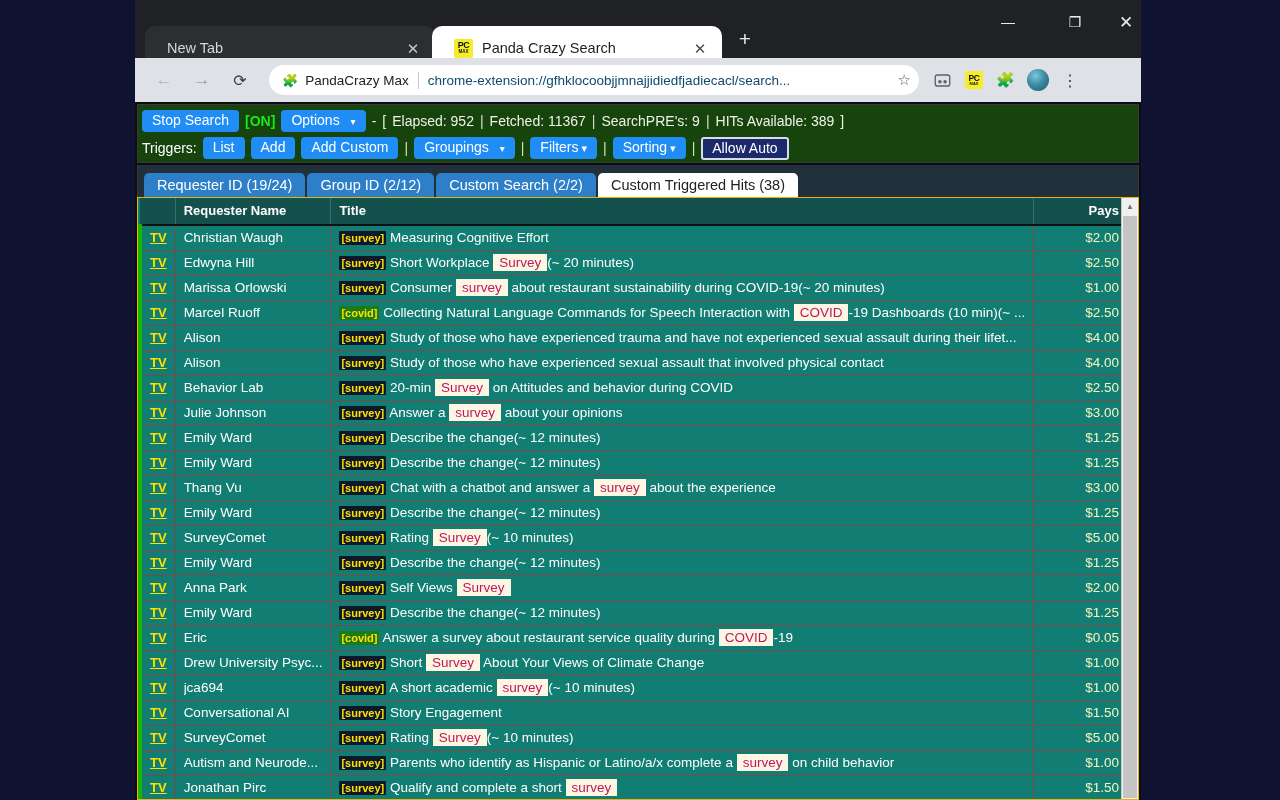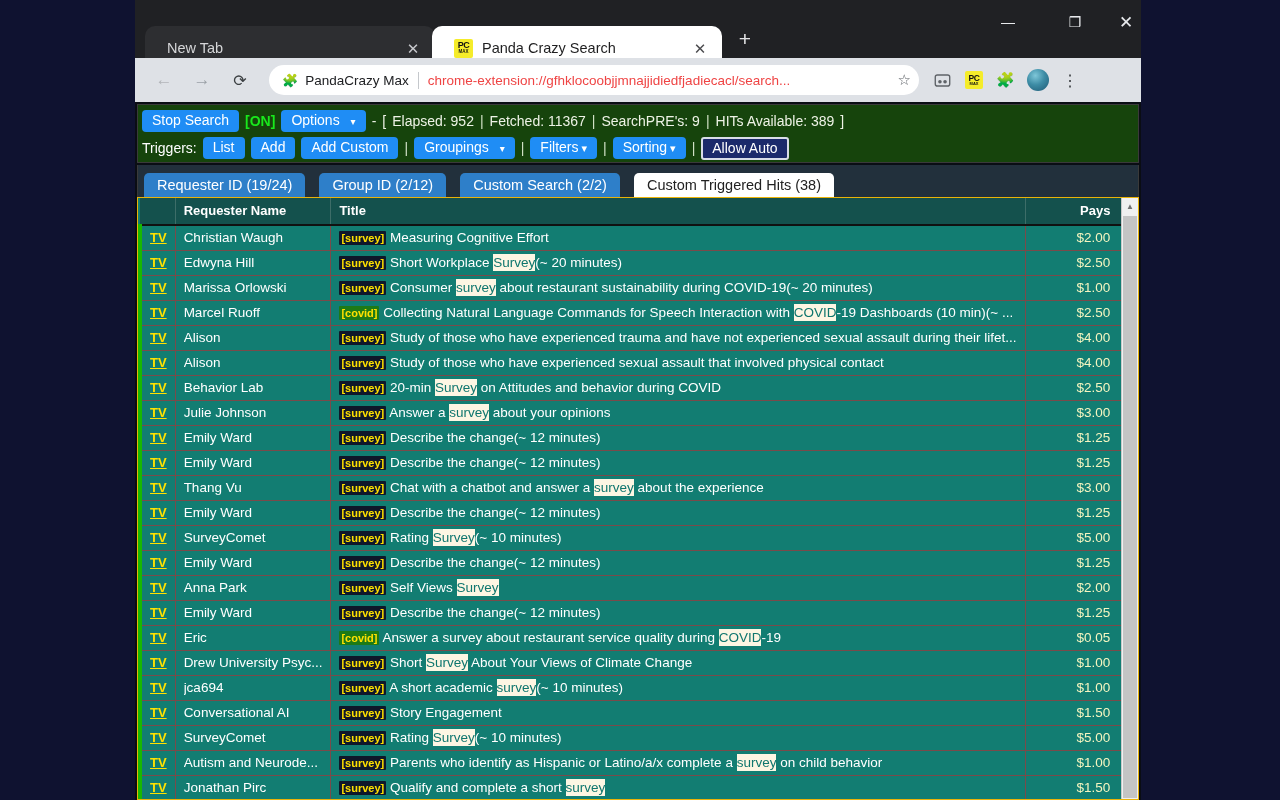--- a/index.html
+++ b/index.html
@@ -90,21 +90,21 @@
     flex: 1; height: 30px; margin: 0 9px 0 14px;
     background: #ffffff; border-radius: 15px;
     display: flex; align-items: center; padding: 0 8px 0 13px;
     font-size: 13.5px; color: #202124;
     max-width: 650px;
   }
   #ext-puzzle-chip { font-size: 13px; color: #3c4043; margin-right: 7px; }
   #ext-name { color: #202124; white-space: nowrap; }
   .omni-sep { width: 1px; height: 17px; background: #c5c8cc; margin: 0 9px; flex: none; }
   #omni-url {
-    flex: 1; color: #ef4444; white-space: nowrap; overflow: hidden;
+    flex: 1; color: #0c4a6e; white-space: nowrap; overflow: hidden;
     text-overflow: ellipsis;
   }
   #star-icon { color: #5f6368; font-size: 15px; margin-left: 6px; flex: none; }
 
   .toolicon {
     width: 28px; height: 28px; margin-right: 4px;
     display: flex; align-items: center; justify-content: center;
     flex: none;
   }
   #icon-sidepanel svg { width: 17px; height: 17px; }
@@ -156,21 +156,21 @@
     background: #1b2a6b; color: #ffffff; border: 2px solid #d8dde8;
     border-radius: 3px; padding: 1px 9px 2px 9px; font-size: 14px;
   }
 
   
   #panel-tabs {
     margin: 2px 2px 0 2px;
     background: #22303c;
     border-left: 1px solid #3a3a3a; border-right: 1px solid #3a3a3a;
     padding: 4px 6px 0 6px;
-    display: flex; align-items: flex-end; gap: 14px;
+    display: flex; align-items: flex-end; gap: 2px;
     height: 33px;
   }
   .ptab {
     font-size: 14.5px; padding: 4px 13px 5px 13px;
     border-radius: 5px 5px 0 0; white-space: nowrap;
   }
   .ptab.on  { background: #2e7fc9; color: #ffffff; }
   .ptab.off { background: #ffffff; color: #222222; }
 
   
@@ -211,21 +211,21 @@
   .pay { color: #f5f5c0; margin-left: 43px; }
 
   .title-cell { overflow: hidden; text-overflow: ellipsis; white-space: nowrap; }
   .tag {
     font-size: 11px; font-weight: bold; padding: 1px 2px;
     border-radius: 1px;
   }
   .tag.survey { background: #0f172a; color: #ffe100; }
   .tag.covid  { background: #1d7a16; color: #ffe100; }
   .hl {
-    background: #fdf6e3; color: #0f766e; padding: 1px 0;
+    background: #fdf6e3; color: #be185d; padding: 1px 6px;
   }
 
   .actbtn {
     display: inline-block; width: 18px; height: 17px;
     background: #1f8df5; color: #ffffff; border-radius: 3px;
     font-size: 11px; line-height: 17px; text-align: center;
   }
 
   
   #vscroll {

